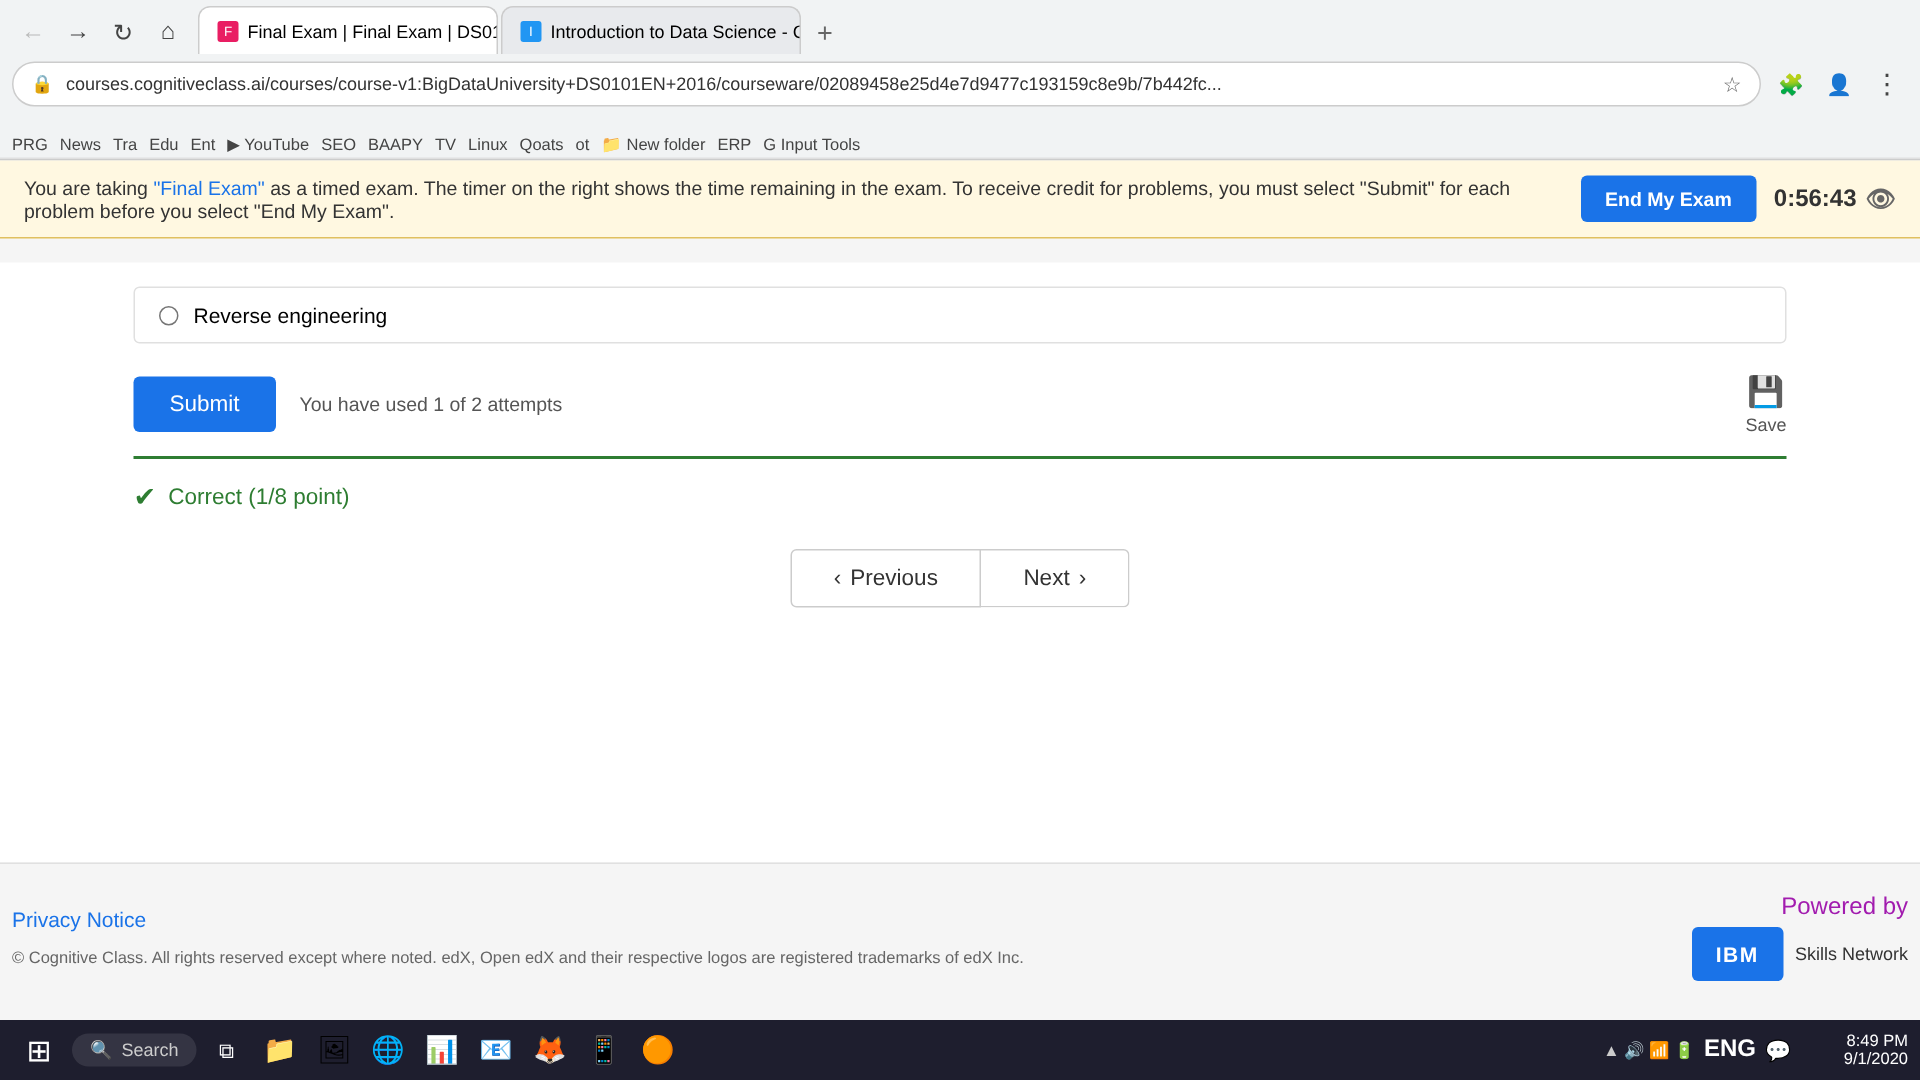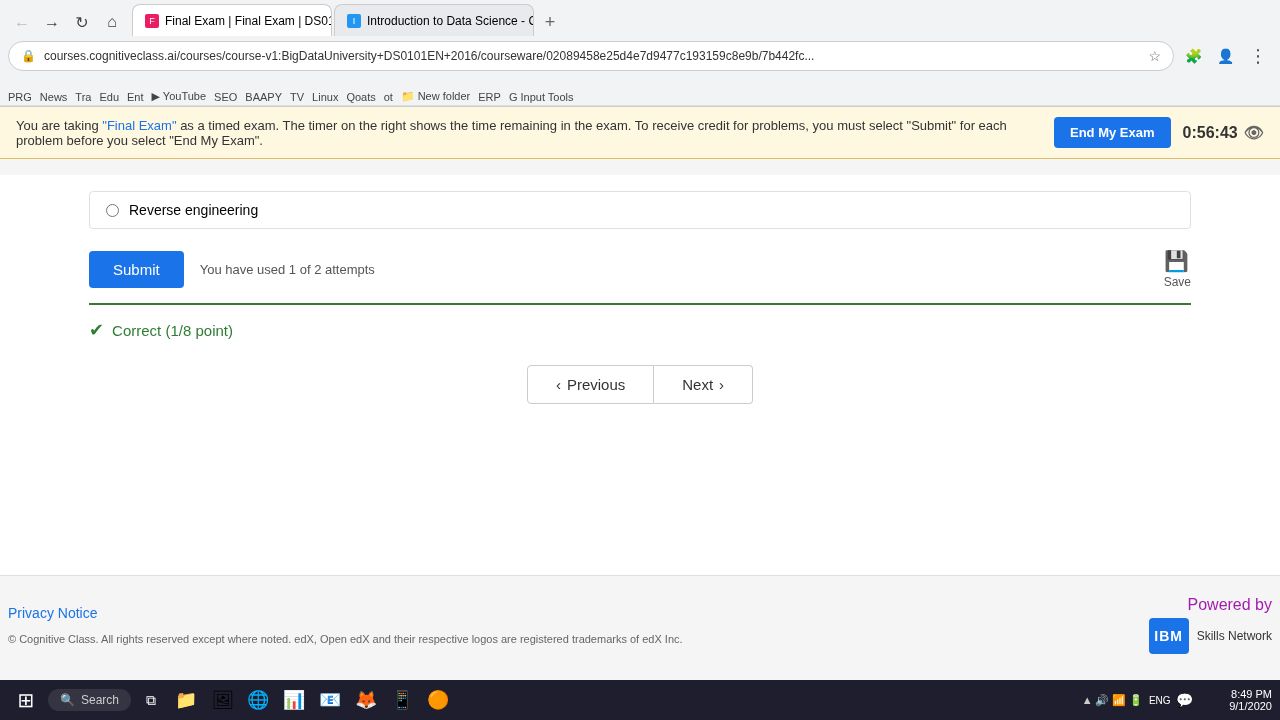--- a/index.html
+++ b/index.html
@@ -58,21 +58,21 @@
     .nav-next { border-radius: 0 4px 4px 0; border-left: none; }
 
     
     .footer { background: #f5f5f5; border-top: 1px solid #e0e0e0; padding: 20px 8px; display: flex; justify-content: space-between; align-items: center; margin-top: 0; }
     .footer-left {}
     .privacy-link { color: #1a73e8; font-size: 14px; text-decoration: none; cursor: pointer; }
     .copyright { font-size: 11px; color: #666; margin-top: 12px; }
     .footer-right { display: flex; flex-direction: column; align-items: flex-end; gap: 4px; }
     .powered-by { font-size: 16px; color: #a21caf; }
     .ibm-logo { display: flex; align-items: center; gap: 8px; }
-    .ibm-logo-box { width: 40px; height: 36px; background: #1a73e8; border-radius: 4px; display: flex; align-items: center; justify-content: center; color: #fff; font-weight: bold; font-size: 14px; letter-spacing: 1px; }
+    .ibm-logo-box { width: 61px; height: 36px; background: #1a73e8; border-radius: 4px; display: flex; align-items: center; justify-content: center; color: #fff; font-weight: bold; font-size: 14px; letter-spacing: 1px; }
     .ibm-text { font-size: 12px; color: #333; }
 
     
     .taskbar { position: absolute; bottom: 0; left: 0; right: 0; height: 40px; background: #1e1e2e; display: flex; align-items: center; padding: 0 8px; gap: 4px; z-index: 100; }
     .taskbar-start { width: 36px; height: 36px; display: flex; align-items: center; justify-content: center; color: #fff; font-size: 20px; cursor: pointer; }
     .taskbar-search { background: rgba(255,255,255,0.1); border-radius: 16px; padding: 4px 12px; color: #ccc; font-size: 12px; display: flex; align-items: center; gap: 6px; cursor: pointer; }
     .taskbar-icon { width: 32px; height: 32px; display: flex; align-items: center; justify-content: center; cursor: pointer; border-radius: 4px; }
     .taskbar-right { margin-left: auto; display: flex; align-items: center; gap: 8px; color: #fff; font-size: 11px; }
     .taskbar-systray { display: flex; align-items: center; gap: 6px; }
   </style>
@@ -215,21 +215,21 @@
   <div class="taskbar-icon" style="font-size:18px;">🖼</div>
   <div class="taskbar-icon" style="font-size:18px;">🌐</div>
   <div class="taskbar-icon" style="color:#217346;font-size:18px;">📊</div>
   <div class="taskbar-icon" style="font-size:18px;">📧</div>
   <div class="taskbar-icon" style="font-size:18px;">🦊</div>
   <div class="taskbar-icon" style="font-size:18px;">📱</div>
   <div class="taskbar-icon" style="font-size:18px;">🟠</div>
   <div class="taskbar-right">
     <div class="taskbar-systray">
       <span style="font-size:11px;color:#ccc;">▲ 🔊 📶 🔋</span>
-      <span style="color:#fff;font-size:10px;">ENG</span>
+      <span style="color:#fff;font-size:16px;font-weight:bold;">ENG</span>
       <span style="font-size:14px;">💬</span>
     </div>
     <div style="display:flex;flex-direction:column;align-items:flex-end;color:#fff;">
       <span style="font-size:11px;padding-left:29px;">8:49 PM</span>
       <span style="font-size:11px;">9/1/2020</span>
     </div>
   </div>
 </div>
 
 </body></html>

